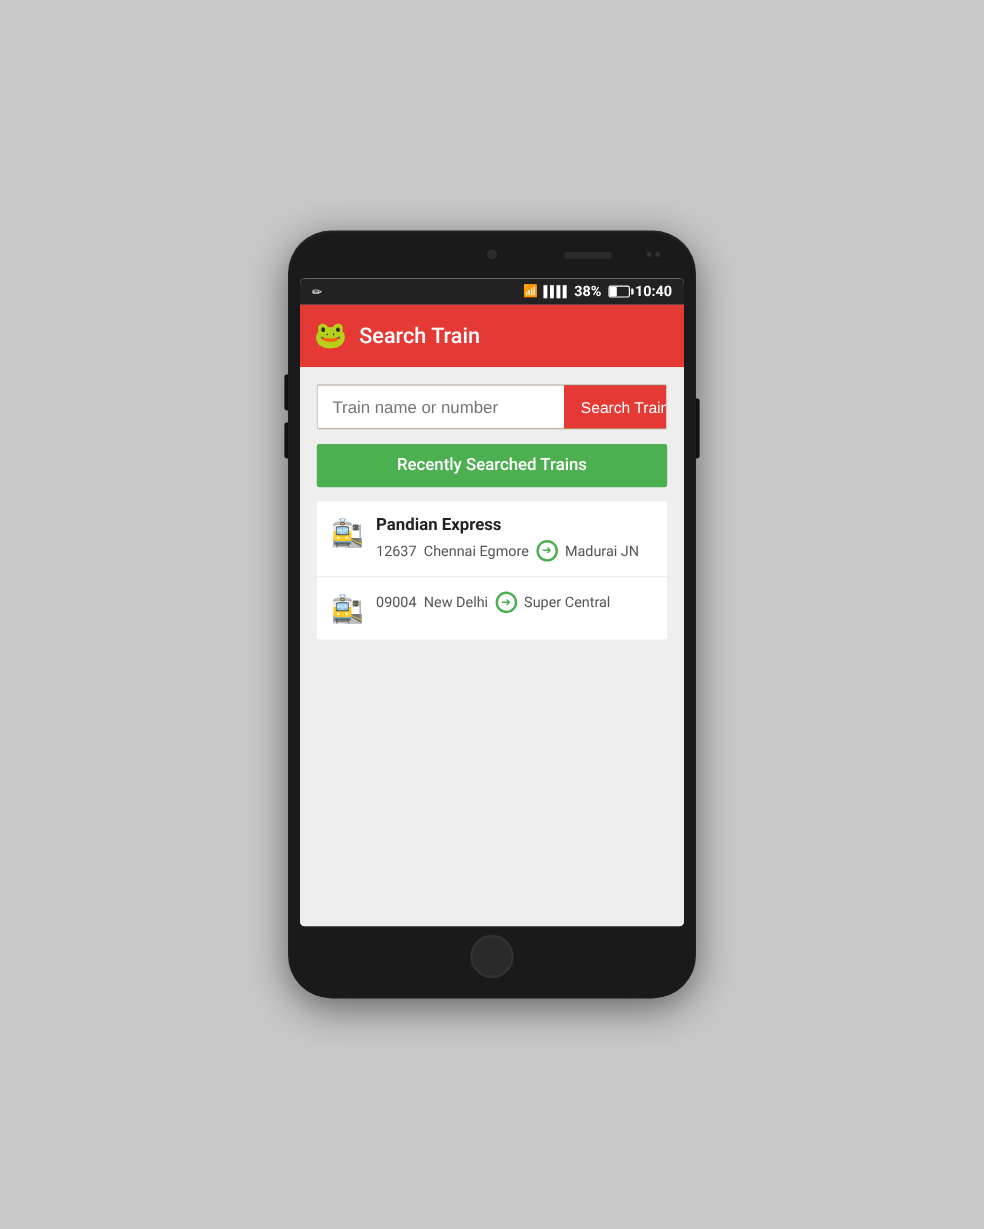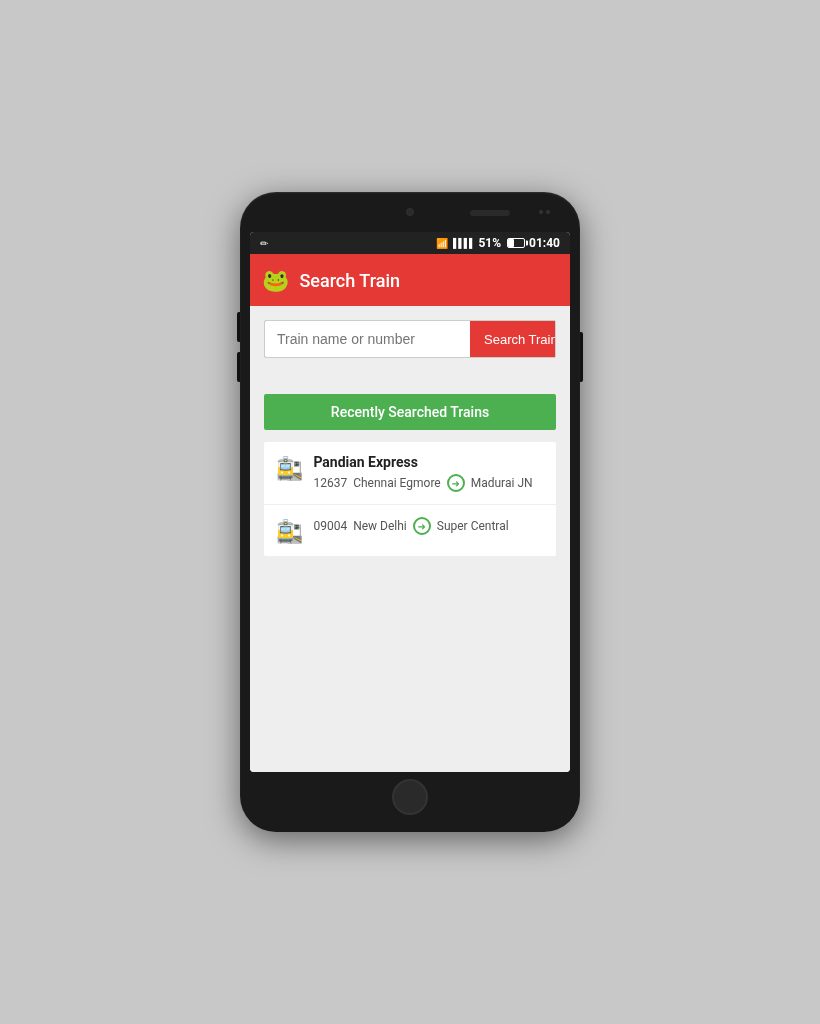--- a/index.html
+++ b/index.html
@@ -169,21 +169,20 @@
 
     
     .recently-searched-header {
       background: #4caf50;
       color: white;
       text-align: center;
       padding: 10px;
       font-size: 14px;
       font-weight: 500;
       border-radius: 2px;
-      margin-top: 24px;
     }
 
     
     .train-list {
       background: white;
       border-radius: 2px;
       overflow: hidden;
     }
 
     .train-item {
@@ -335,25 +334,25 @@
 
   <div class="phone-screen">
 
     <div class="status-bar">
       <div class="status-bar-left">
         <span class="edit-icon"></span>
       </div>
       <div class="status-bar-right">
         <span style="font-size:10px;">📶</span>
         <span style="font-size:9px; letter-spacing:-1px;">▌▌▌▌</span>
-        <span>51%</span>
+        <span>38%</span>
         <div class="battery-icon">
           <div class="battery-fill"></div>
         </div>
-        <span>01:40</span>
+        <span>10:40</span>
       </div>
     </div>
 
     <div class="app-bar">
       <span class="app-bar-icon">🐸</span>
       <span class="app-bar-title">Search Train</span>
     </div>
 
     <div class="screen-content">
 

